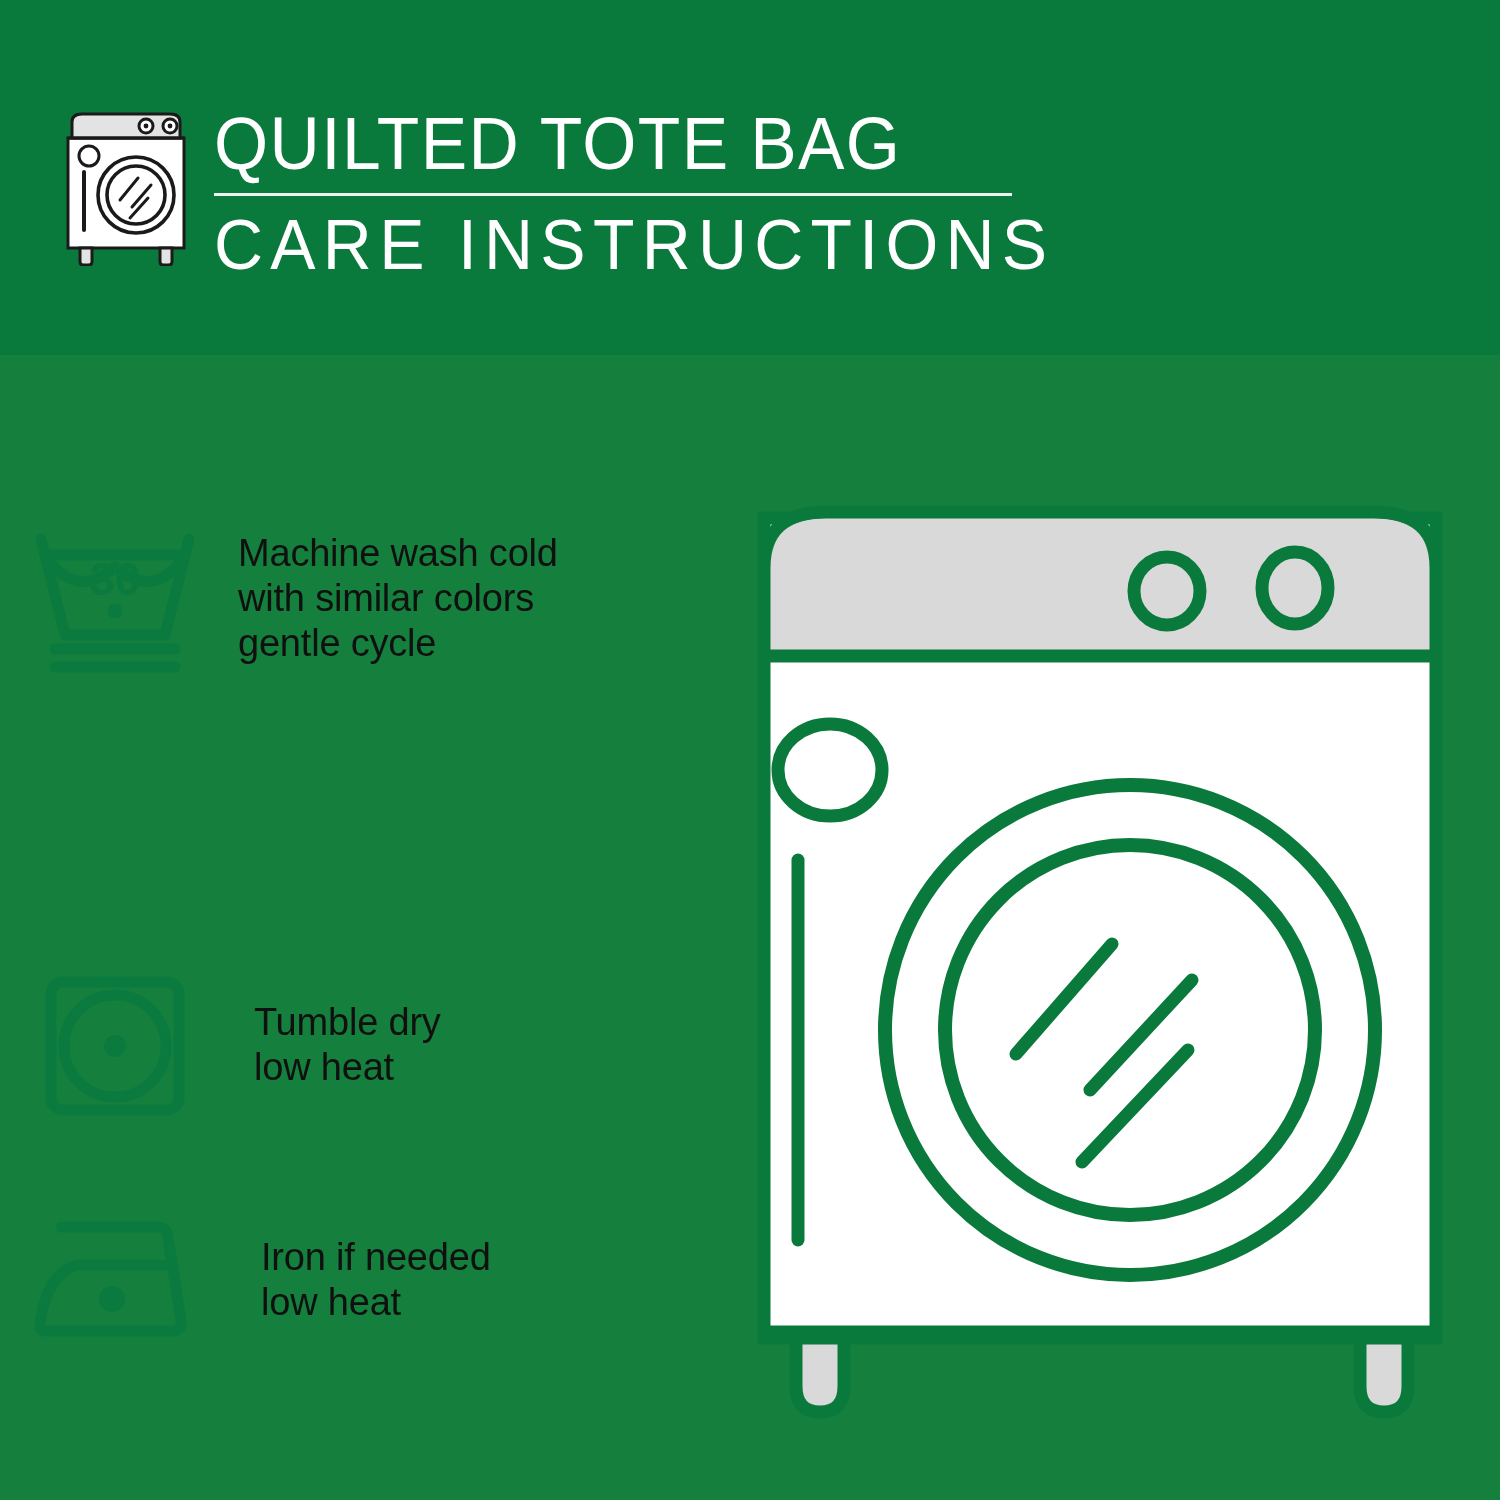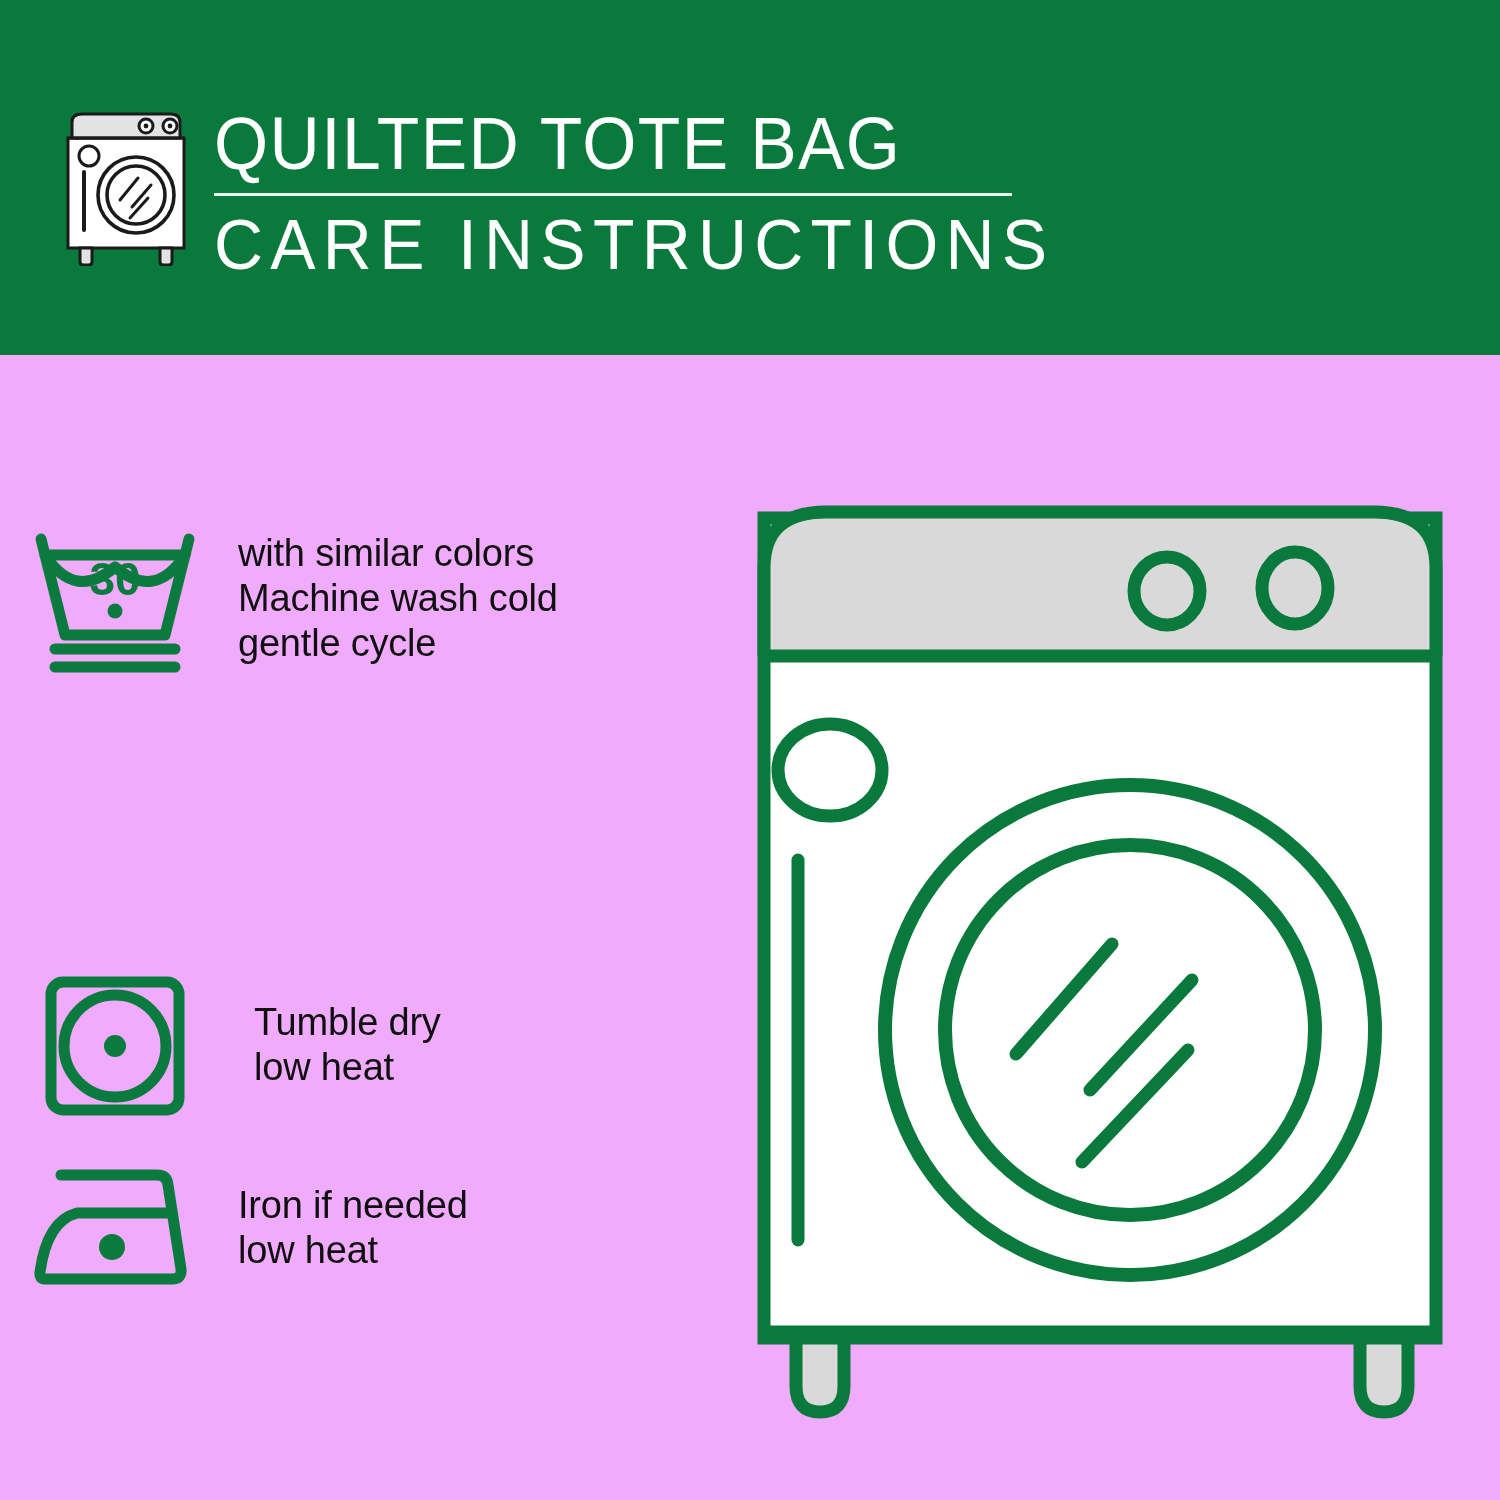--- a/index.html
+++ b/index.html
@@ -8,21 +8,21 @@
     padding: 0;
     background: #ffffff;
   }
   body {
     font-family: "Liberation Sans", sans-serif;
   }
   .page {
     position: relative;
     width: 1500px;
     height: 1500px;
-    background: #f0abfc;
+    background: #15803d;
     overflow: hidden;
   }
 
   
   .header {
     position: absolute;
     left: 0;
     top: 0;
     width: 1500px;
     height: 355px;
@@ -84,21 +84,21 @@
   .care-row {
     position: absolute;
     left: 0;
     width: 740px;
     display: flex;
     align-items: center;
   }
   .care-row.r0 { top: 148px; height: 190px; }
   .care-row.r1 { top: 368px; height: 170px; }
   .care-row.r2 { top: 605px; height: 170px; gap: 16px; }
-  .care-row.r3 { top: 788px; height: 170px; }
+  .care-row.r3 { top: 840px; height: 170px; gap: 23px; }
 
   .care-symbol {
     width: 230px;
     min-width: 230px;
     display: flex;
     align-items: flex-end;
     justify-content: center;
   }
   .care-text {
     font-family: "Liberation Sans", sans-serif;
@@ -171,22 +171,22 @@
             <path d="M16 16 L20 32 L160 32 L164 16"></path>
             <path d="M20 32 Q50 78 90 44 Q130 78 160 32 L140 112 L40 112 Z"></path>
             <line x1="30" y1="126" x2="150" y2="126"></line>
             <line x1="30" y1="144" x2="150" y2="144"></line>
           </g>
           <text x="90" y="72" font-family="Liberation Sans, sans-serif" font-size="46" font-weight="bold" fill="#0b7a3e" text-anchor="middle">30</text>
           <circle cx="90" cy="88" r="7.5" fill="#0b7a3e"></circle>
         </svg>
       </div>
       <div class="care-text">
+        <div>Machine wash cold</div>
         <div>with similar colors</div>
-        <div>Machine wash cold</div>
         <div>gentle cycle</div>
       </div>
     </div>
 
 
     <div class="care-row r2">
       <div class="care-symbol">
         <svg viewBox="0 0 180 150" width="180" height="150" aria-hidden="true">
           <g fill="none" stroke="#0b7a3e" stroke-width="11" stroke-linejoin="round">
             <rect x="26" y="12" width="128" height="128" rx="12" ry="12"></rect>

